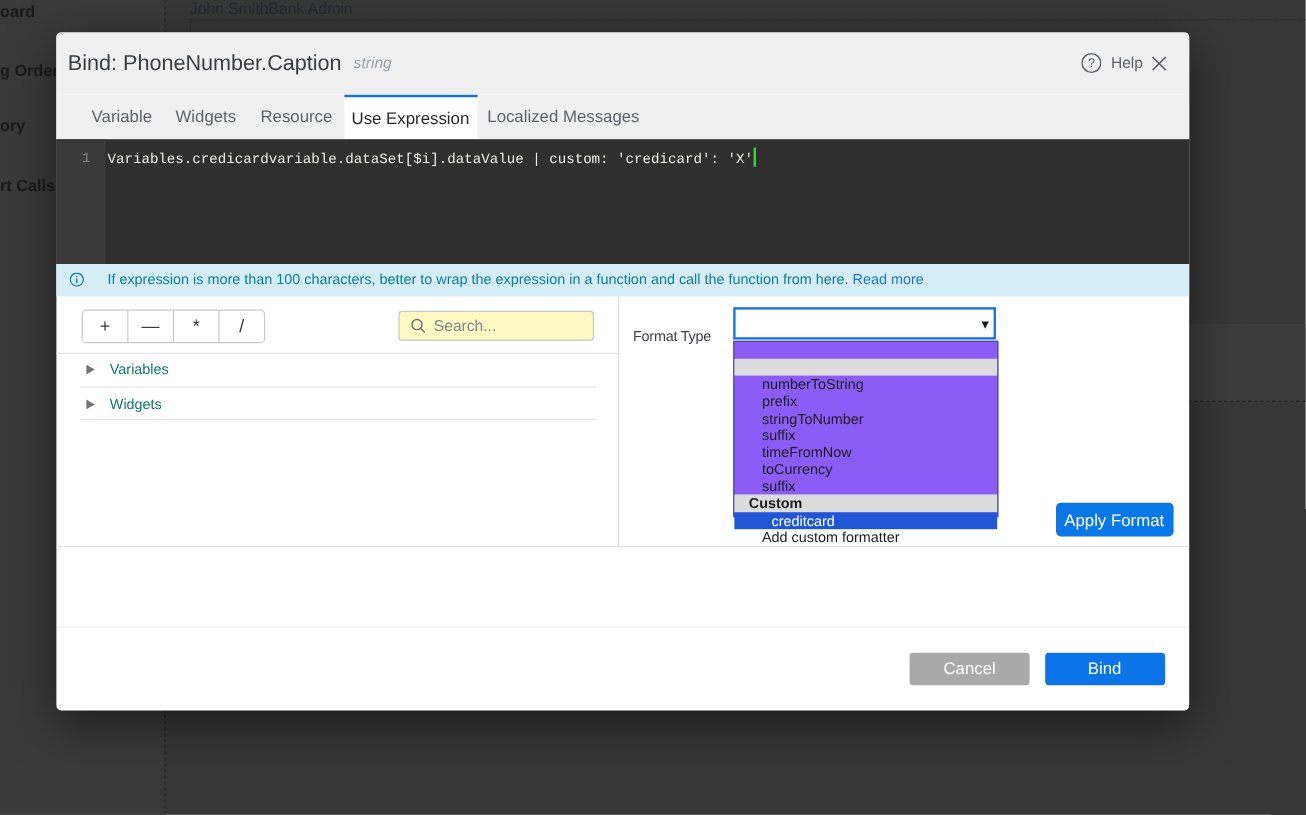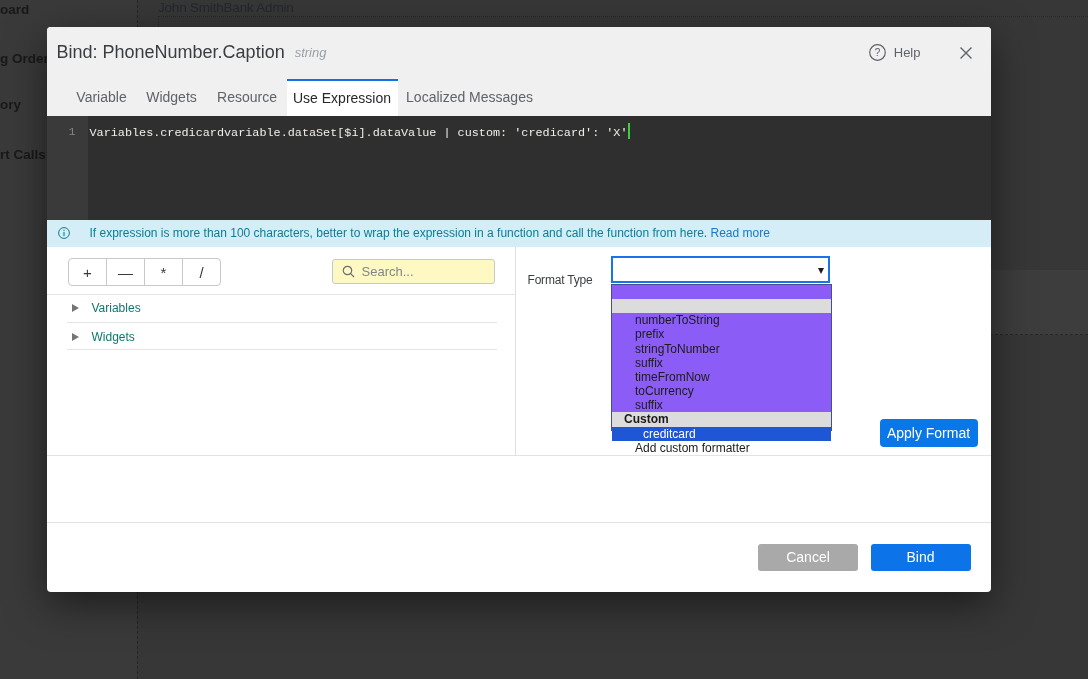--- a/index.html
+++ b/index.html
@@ -19,21 +19,21 @@
   
   .modal { left:46.5px; top:26.5px; width:944px; height:565px; background:#fff; border-radius:4px;
            box-shadow:0 12px 40px rgba(0,0,0,0.5); }
 
   .mhead { left:0; top:0; right:0; height:52px; background:#f0f0f1; border-radius:4px 4px 0 0; }
   .mtitle{ left:10px; top:0; height:52px; display:flex; align-items:center; }
   .mtitle .t1 { font-size:18px; color:#3a3d40; }
   .mtitle .t2 { font-size:13px; color:#9aa0a6; font-style:italic; margin-left:10px; }
   .hicons{ right:18px; top:0; height:52px; display:flex; align-items:center; }
   .helpico { width:17px; height:17px; }
-  .helptxt { font-size:13px; color:#5f6368; margin-left:8px; margin-right:38px; }
+  .helptxt { font-size:13px; color:#5f6368; margin-left:8px; margin-right:6px; }
 
   .tabbar { left:0; top:52px; right:0; height:37px; background:#f0f0f1; }
   .tab { position:absolute; top:0; height:37px; display:flex; align-items:center;
          font-size:14px; color:#5f6368; transform:translateX(-50%); white-space:nowrap; }
   .activetab { position:absolute; left:240px; width:111px; top:0; height:37px; background:#fff;
                border-top:2px solid #1272e4; }
   .activetab span { position:absolute; left:50%; transform:translateX(-50%); top:0; height:35px;
                     display:flex; align-items:center; font-size:14px; color:#26282b; white-space:nowrap; }
 
   .editor { left:0; top:89px; right:0; height:104px; background:#2f2f2f; }

